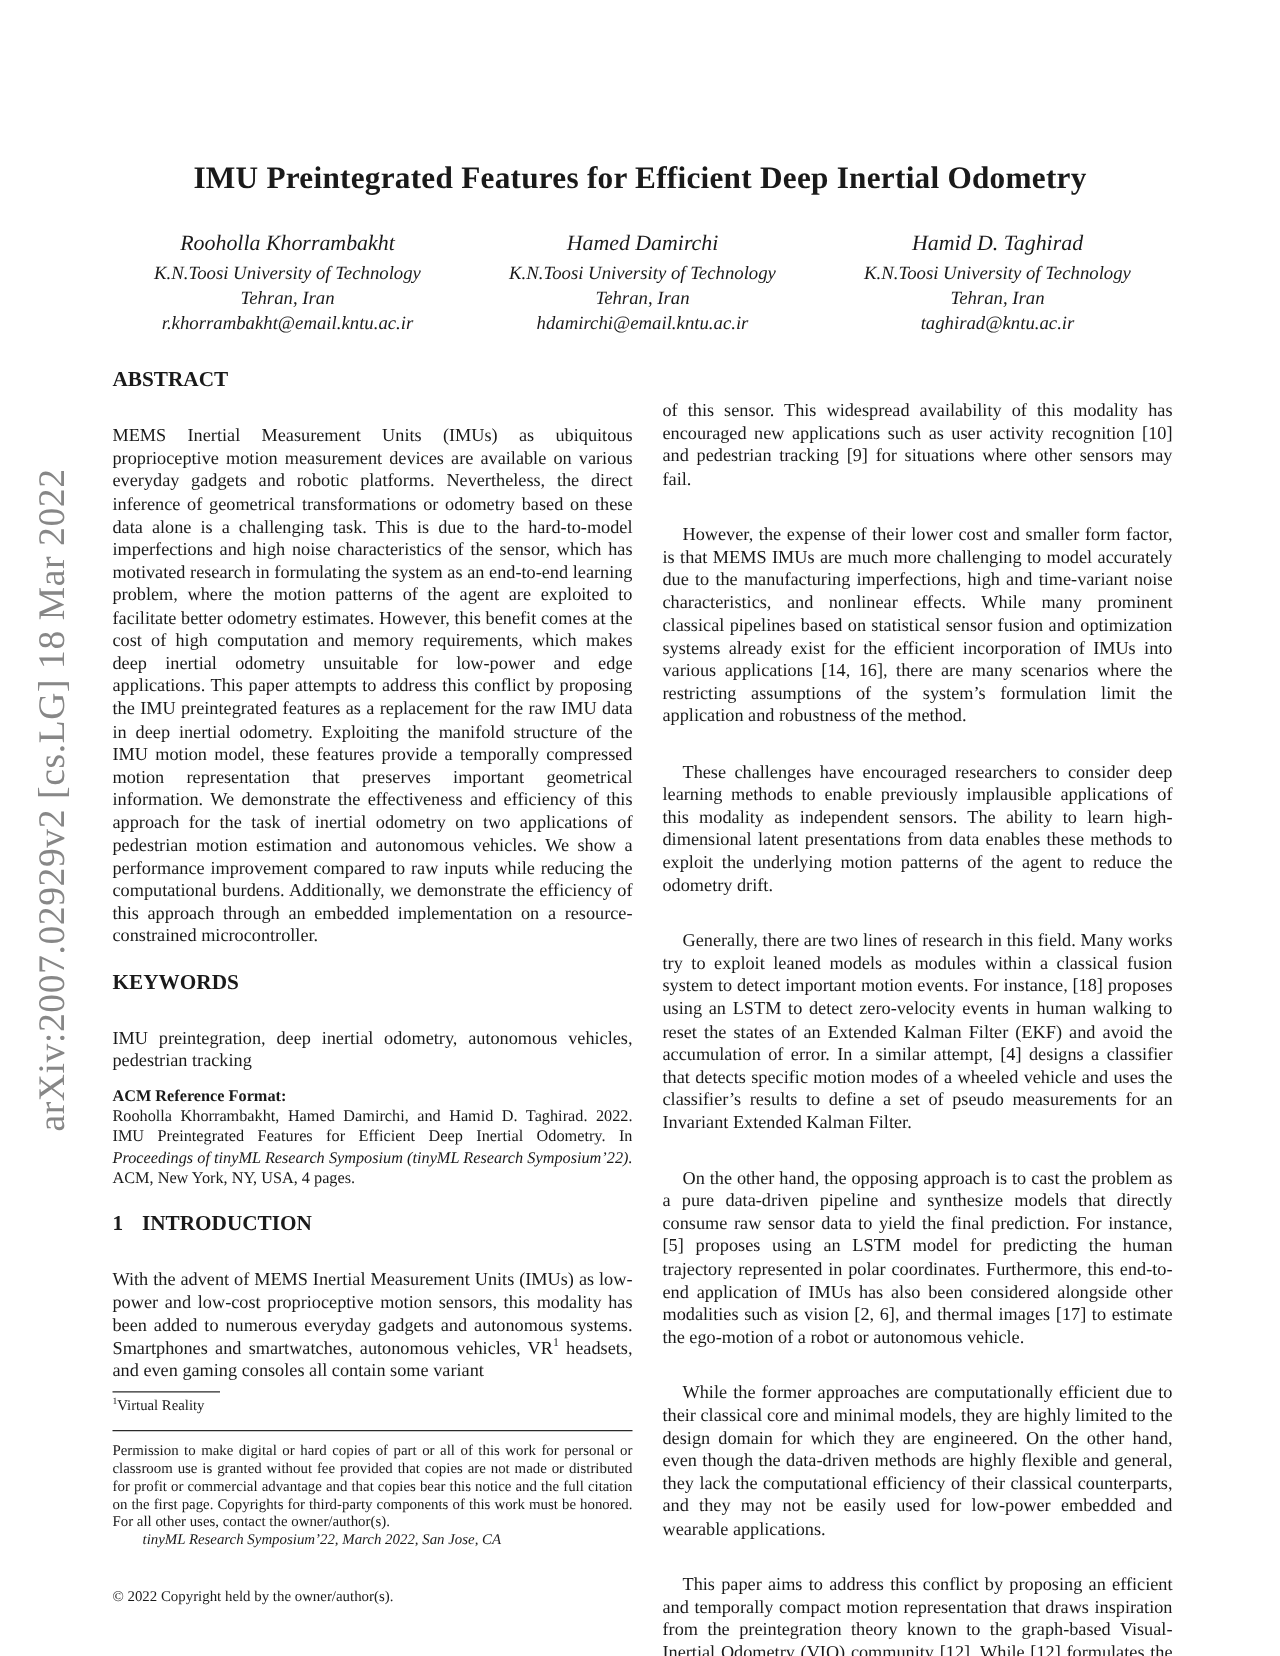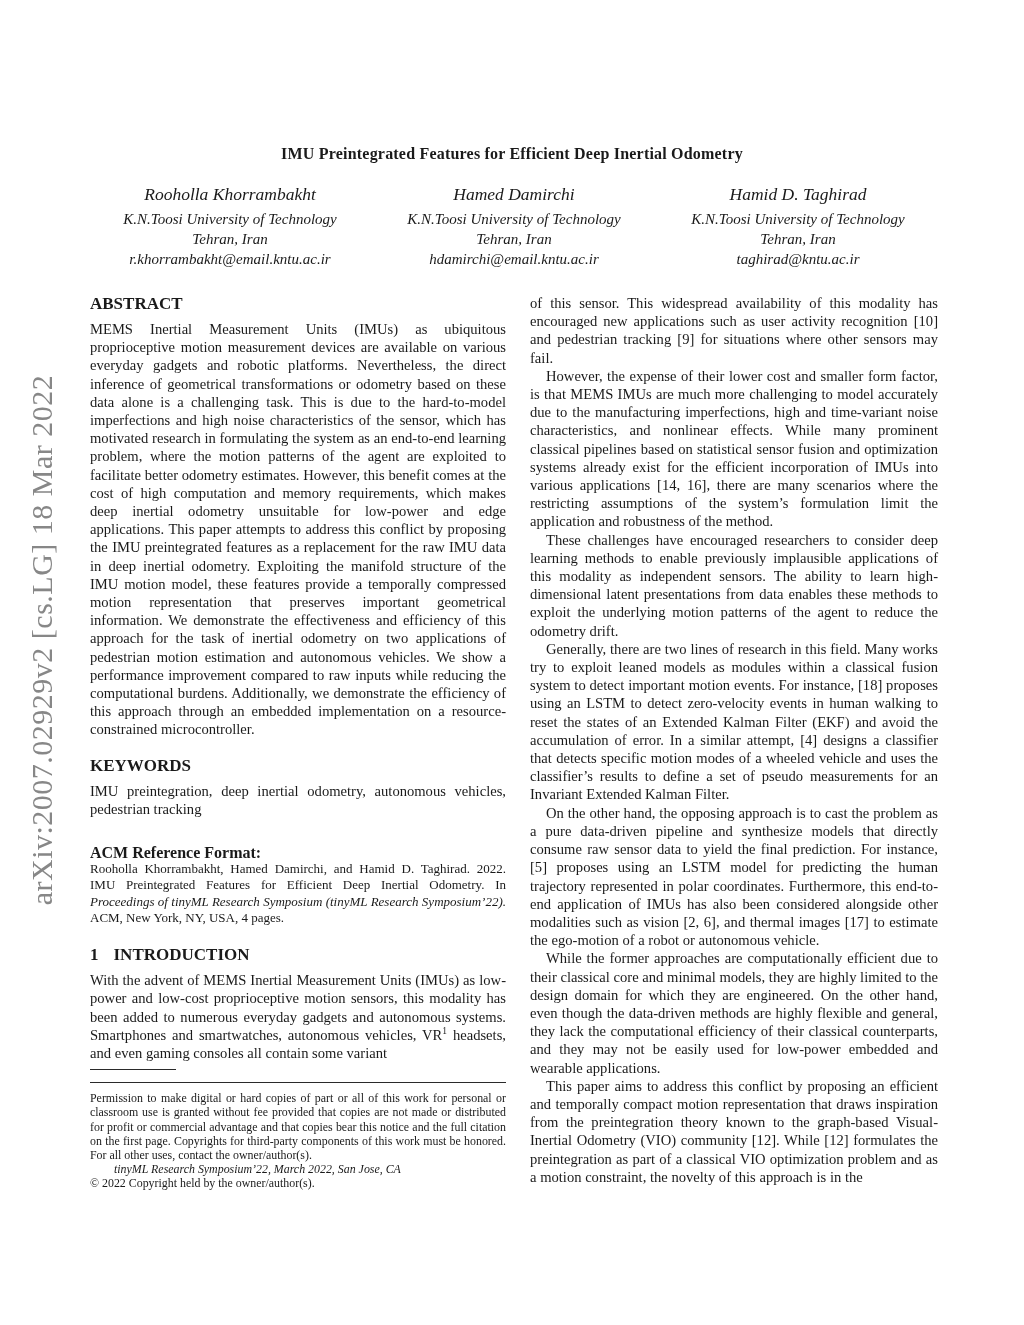--- a/index.html
+++ b/index.html
@@ -22,23 +22,23 @@
   }
   .arxiv-banner .inner {
     transform: rotate(-90deg);
     white-space: nowrap;
     font-size: 30px;
     color: #878787;
     letter-spacing: 0.5px;
   }
 
   .title {
-    position: absolute; top: 145px; left: 0; width: 1024px;
+    position: absolute; top: 129px; left: 0; width: 1024px;
     text-align: center;
-    font-size: 16px; font-weight: bold;
+    font-size: 25px; font-weight: bold;
     letter-spacing: 0.2px;
   }
 
   .authors {
     position: absolute; top: 184px; left: 88px; width: 852px;
     display: flex;
   }
   .author { flex: 1; text-align: center; font-style: italic; }
   .author .name { font-size: 17.5px; margin-bottom: 4px; }
   .author .aff-line { font-size: 15px; line-height: 20px; }
@@ -49,25 +49,26 @@
 
   .section-heading {
     font-size: 17px; font-weight: bold;
     margin: 0 0 6px 0;
   }
   .heading-gap { display: inline-block; width: 15px; }
 
   .body-text {
     font-size: 14.6px; line-height: 18.2px;
     text-align: justify;
+    margin-top: 26px;
   }
   .keywords-heading { margin-top: 17px; }
   .acmref-heading {
-    font-size: 16px; font-weight: bold; line-height: 16.2px;
-    margin-top: 27px;
+    font-size: 13px; font-weight: bold; line-height: 16.2px;
+    margin-top: 11px;
   }
   .acmref {
     font-size: 13px; line-height: 16.2px;
     text-align: justify;
   }
   .intro-heading { margin-top: 19px; }
 
   .para { text-align: justify; }
   .para.indent { text-indent: 16px; }
 
@@ -79,21 +80,21 @@
 
   .bottom-rule {
     width: 100%; border-top: 1.2px solid #2a2a2a;
     margin-top: 12px;
   }
   .permission {
     font-size: 11.9px; line-height: 14.2px;
     text-align: justify; margin-top: 8px;
   }
   .venue-line { font-size: 11.9px; line-height: 14.2px; font-style: italic; margin-left: 24px; }
-  .copyright-line { font-size: 11.9px; line-height: 14.2px; }
+  .copyright-line { font-size: 11.9px; line-height: 14.2px; margin-top: 32px; }
 
   sup { font-size: 0.65em; vertical-align: super; line-height: 0; }
   .italic { font-style: italic; }
 </style>
 </head>
 <body>
 
 <div class="page">
 
   <div class="arxiv-banner">
@@ -131,20 +132,21 @@
     <h2 class="section-heading keywords-heading">KEYWORDS</h2>
     <p class="body-text">IMU preintegration, deep inertial odometry, autonomous vehicles, pedestrian tracking</p>
 
     <p class="acmref-heading">ACM Reference Format:</p>
     <p class="acmref"><span>Rooholla Khorrambakht, Hamed Damirchi, and Hamid D. Taghirad. 2022. IMU Preintegrated Features for Efficient Deep Inertial Odometry. In </span><span class="italic">Proceedings of tinyML Research Symposium (tinyML Research Symposium’22).</span><span> ACM, New York, NY, USA, 4 pages.</span></p>
 
     <h2 class="section-heading intro-heading"><span>1</span><span class="heading-gap"></span><span>INTRODUCTION</span></h2>
     <p class="body-text"><span>With the advent of MEMS Inertial Measurement Units (IMUs) as low-power and low-cost proprioceptive motion sensors, this modality has been added to numerous everyday gadgets and autonomous systems. Smartphones and smartwatches, autonomous vehicles, VR</span><sup>1</sup><span> headsets, and even gaming consoles all contain some variant</span></p>
 
     <div class="footnote-rule"></div>
+    <p class="footnote"><sup>1</sup><span>Virtual Reality</span></p>
 
     <div class="bottom-rule"></div>
     <p class="permission">Permission to make digital or hard copies of part or all of this work for personal or classroom use is granted without fee provided that copies are not made or distributed for profit or commercial advantage and that copies bear this notice and the full citation on the first page. Copyrights for third-party components of this work must be honored. For all other uses, contact the owner/author(s).</p>
     <p class="venue-line">tinyML Research Symposium’22, March 2022, San Jose, CA</p>
     <p class="copyright-line">© 2022 Copyright held by the owner/author(s).</p>
 
   </div>
 
   <div class="col col-right">
     <p class="body-text para">of this sensor. This widespread availability of this modality has encouraged new applications such as user activity recognition [10] and pedestrian tracking [9] for situations where other sensors may fail.</p>

